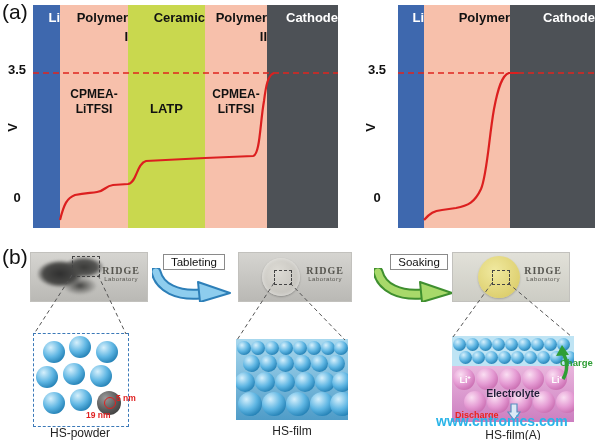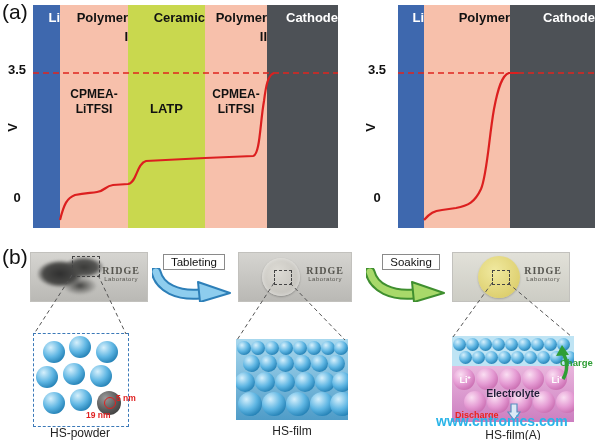--- a/index.html
+++ b/index.html
@@ -163,21 +163,21 @@
 
   <div class="photo" style="left:238px;top:252px;width:114px">
     <div class="pellet"></div>
     <div class="brand">
       <div class="brand1">RIDGE</div>
       <div class="brand2">Laboratory</div>
     </div>
   </div>
   <div class="srcbox" style="left:274px;top:270px;width:16px;height:13px"></div>
 
-  <div class="proc" style="left:364px;top:252px;width:94px;height:48px">
+  <div class="proc" style="left:372px;top:252px;width:94px;height:48px">
     <div class="proc-label">Soaking</div>
     <svg class="proc-arrow" width="84" height="34" viewBox="0 0 84 34">
       <path d="M4,4 C8,20 26,28 48,26" stroke="#3f8f2f" stroke-width="11" fill="none" stroke-linecap="round"></path>
       <path d="M4,4 C8,20 26,28 48,26" stroke="#a8d96a" stroke-width="7" fill="none" stroke-linecap="round"></path>
       <polygon points="46,14 78,25 48,34" fill="#a8d96a" stroke="#3f8f2f" stroke-width="2" stroke-linejoin="round"></polygon>
     </svg>
   </div>
 
   <div class="photo light" style="left:452px;top:252px;width:118px">
     <div class="film"></div>

